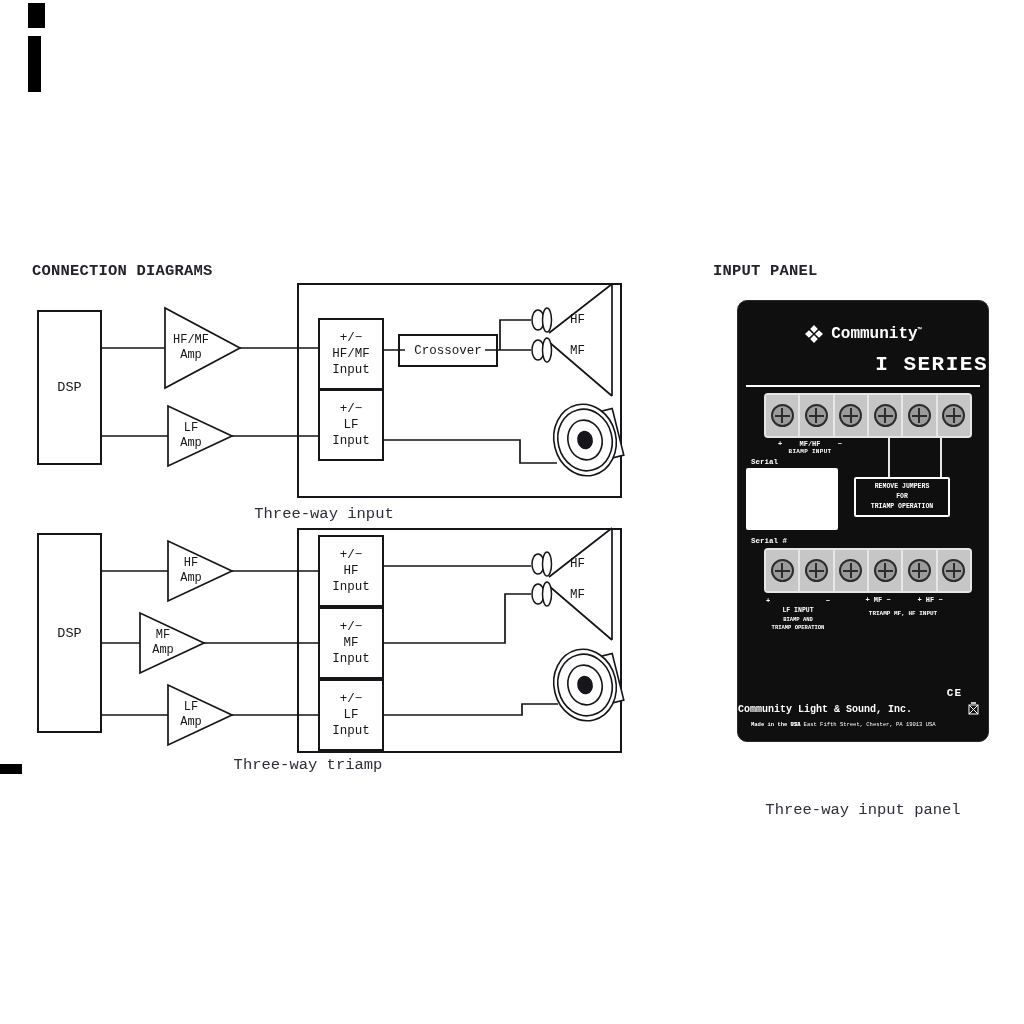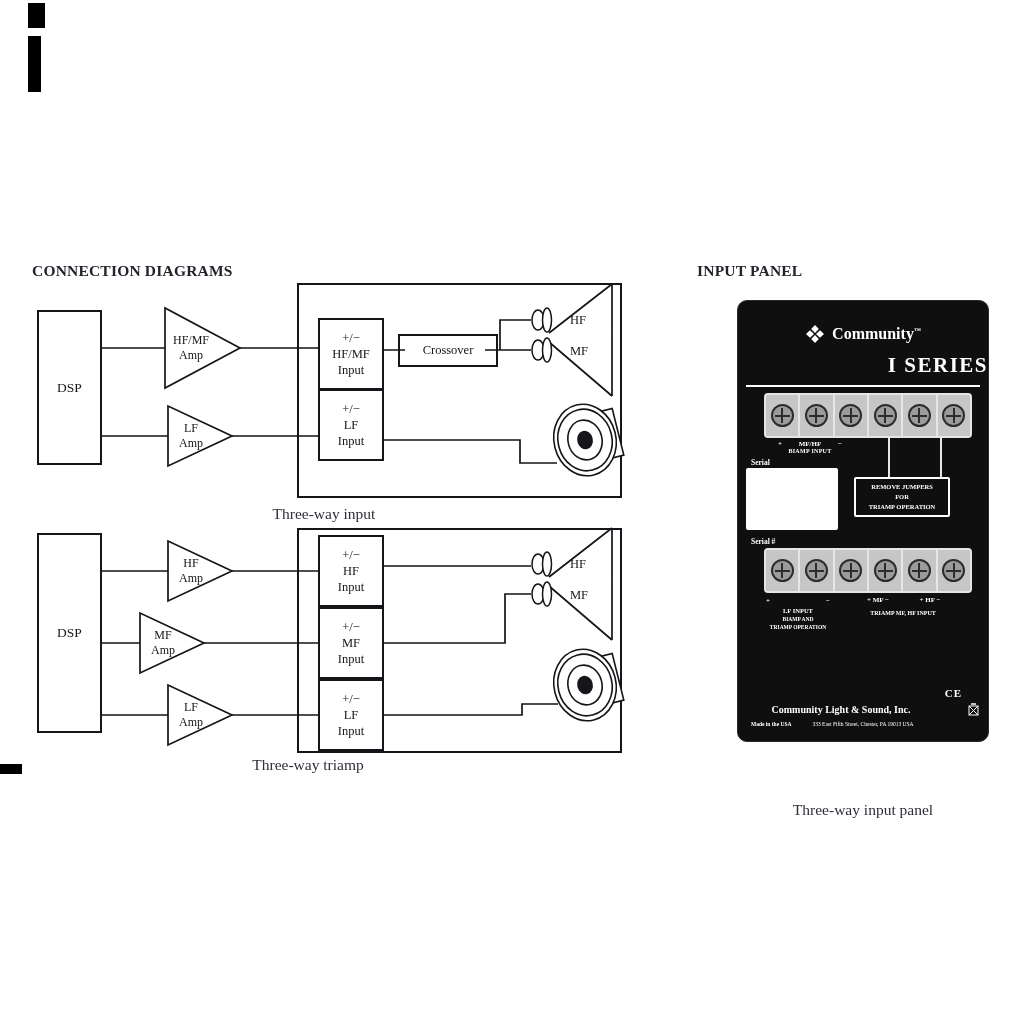--- a/index.html
+++ b/index.html
@@ -1,18 +1,18 @@
 <!DOCTYPE html>
 <html><head>
 <meta charset="utf-8">
 <style>
   * { margin:0; padding:0; box-sizing:border-box; }
   body { background:#fff; }
   .page { position:relative; width:1024px; height:1024px; background:#ffffff;
-          font-family:Liberation Serif, serif; color:#1c1c24; overflow:hidden; }
+          font-family:Liberation Mono, monospace; color:#1c1c24; overflow:hidden; }
 
   .heading { position:absolute; font-size:15.5px; font-weight:bold; letter-spacing:.2px; color:#23232b; }
   .caption { position:absolute; font-size:15.5px; color:#2e2e3a; text-align:center; }
 
   .box { position:absolute; border:2px solid #15151a; background:#fff;
          display:flex; align-items:center; justify-content:center; text-align:center; }
   .enclosure { position:absolute; border:2px solid #15151a; background:transparent; }
   .inbox { flex-direction:column; font-size:12.5px; line-height:1.3; color:#15151a; }
   .dsp { font-size:13.5px; color:#15151a; }
   .xover { font-size:12.5px; color:#15151a; }
@@ -67,38 +67,38 @@
   .p-lf-label .pm-row { padding:0 16px; }
   .p-lf-l1 { font-size:6.5px; font-weight:bold; }
   .p-lf-l2 { font-size:5.5px; font-weight:bold; }
   .p-mf-label { position:absolute; left:118px; top:295px; width:44px; text-align:center;
                 font-size:7px; font-weight:bold; }
   .p-hf-label { position:absolute; left:170px; top:295px; width:44px; text-align:center;
                 font-size:7px; font-weight:bold; }
   .p-triamp-sub { position:absolute; left:112px; top:309px; width:106px; text-align:center;
                   font-size:6px; font-weight:bold; }
 
-  .p-company { position:absolute; left:0; right:44px; top:403px; text-align:center;
+  .p-company { position:absolute; left:0; right:44px; top:403px; text-align:left;
                font-size:10px; font-weight:bold; }
   .p-ce { position:absolute; right:26px; top:386px; font-size:11px; font-weight:bold; letter-spacing:1px; }
   .p-wee { position:absolute; right:9px; top:401px; }
   .p-made { position:absolute; left:13px; top:420px; font-size:5.5px; font-weight:bold; }
   .p-address { position:absolute; left:50px; right:50px; top:420px; text-align:center; font-size:5.5px; }
 </style>
 </head>
 <body>
 
 <div class="page">
 
   <div class="artifact" style="left:28px; top:3px; width:17px; height:25px;"></div>
   <div class="artifact" style="left:28px; top:36px; width:13px; height:56px;"></div>
   <div class="artifact" style="left:0; top:764px; width:22px; height:10px;"></div>
 
   <div class="heading" style="left:32px; top:262px;">CONNECTION DIAGRAMS</div>
-  <div class="heading" style="left:697px; top:262px;">INPUT PANEL</div>
+  <div class="heading" style="left:713px; top:262px;">INPUT PANEL</div>
 
   <div class="box dsp" style="left:37px; top:310px; width:65px; height:155px;">
     <span>DSP</span>
   </div>
 
   <div class="enclosure" style="left:297px; top:283px; width:325px; height:215px;"></div>
 
   <div class="box inbox" style="left:318px; top:318px; width:66px; height:72px;">
     <div>+/−</div>
     <div>HF/MF</div>

